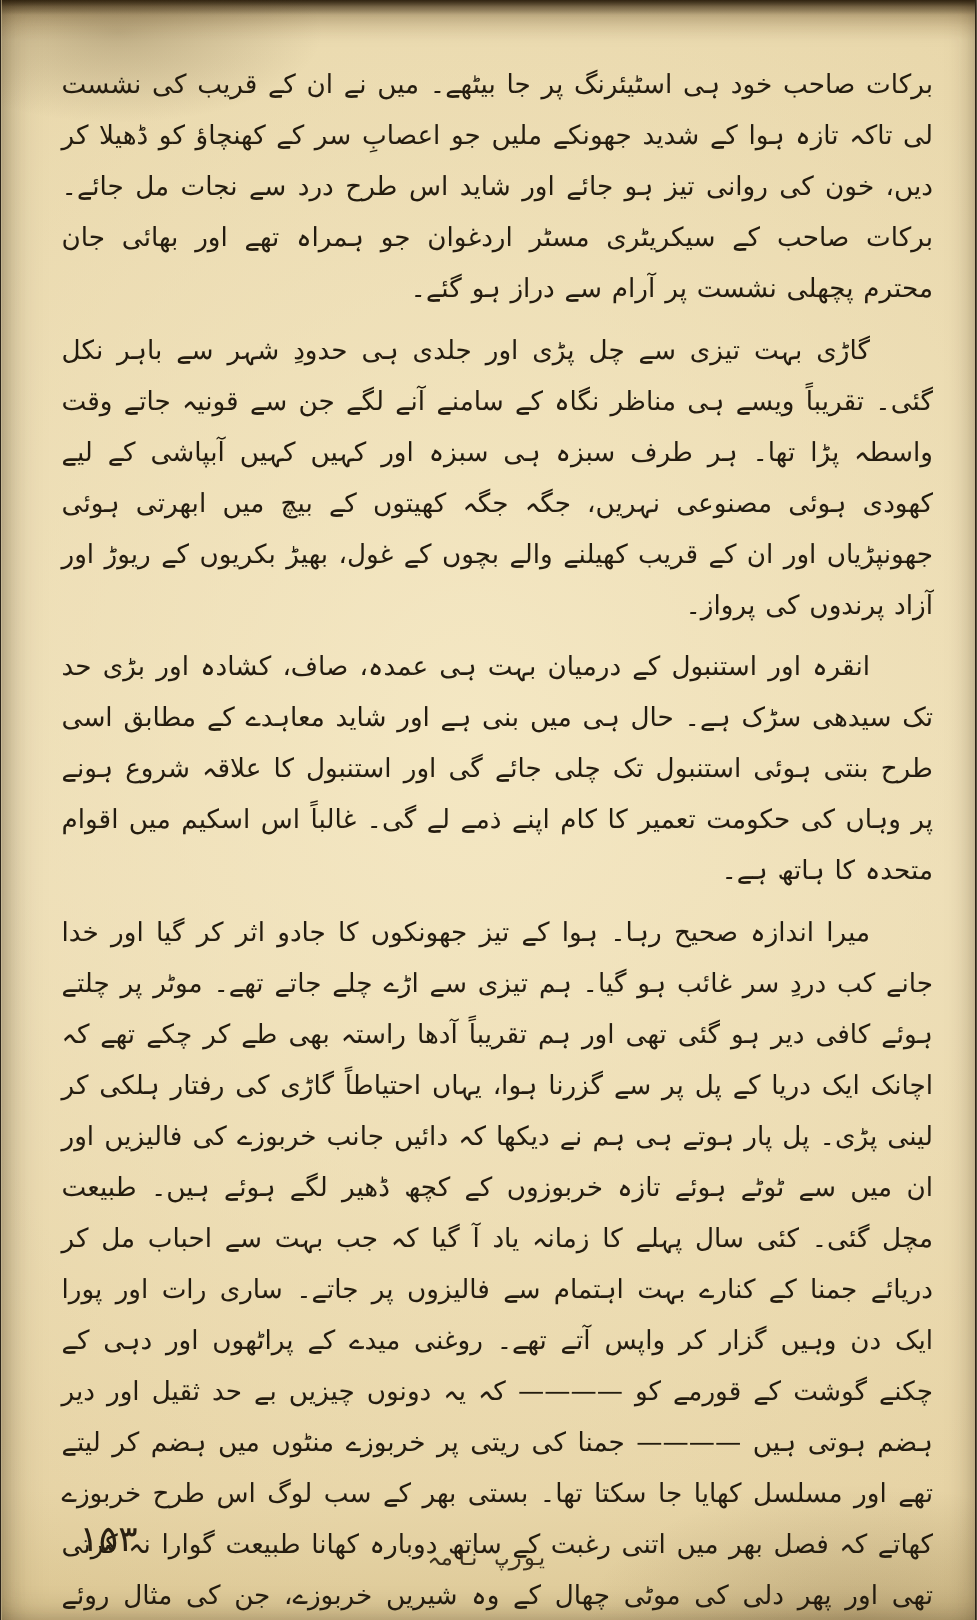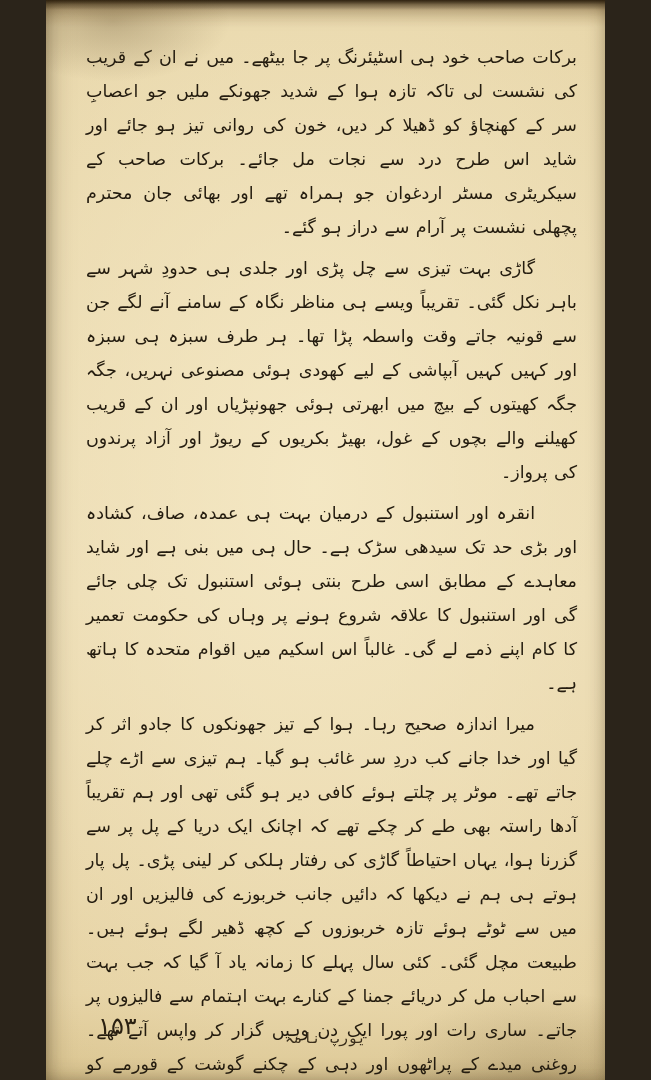--- a/index.html
+++ b/index.html
@@ -4,21 +4,21 @@
 <style>
   html, body {
     margin: 0;
     padding: 0;
     background: #2b241a;
     font-family: "DejaVu Sans", sans-serif;
   }
 
   .book-page {
     position: relative;
-    width: 559px;
+    width: 649px;
     height: 1080px;
     margin: 0 auto;
     overflow: hidden;
     direction: rtl;
     background:
       radial-gradient(ellipse 130% 95% at 48% 45%, rgba(246,234,199,0.85) 0%, rgba(246,234,199,0) 72%),
       linear-gradient(180deg, #c9ae7c 0%, #e6d4a6 2.5%, #e9d8ae 55%, #e4d0a0 92%, #d8c28d 100%);
     background-color: #e8d6aa;
     box-shadow:
       inset 0 16px 26px -16px rgba(52,36,12,0.85),

